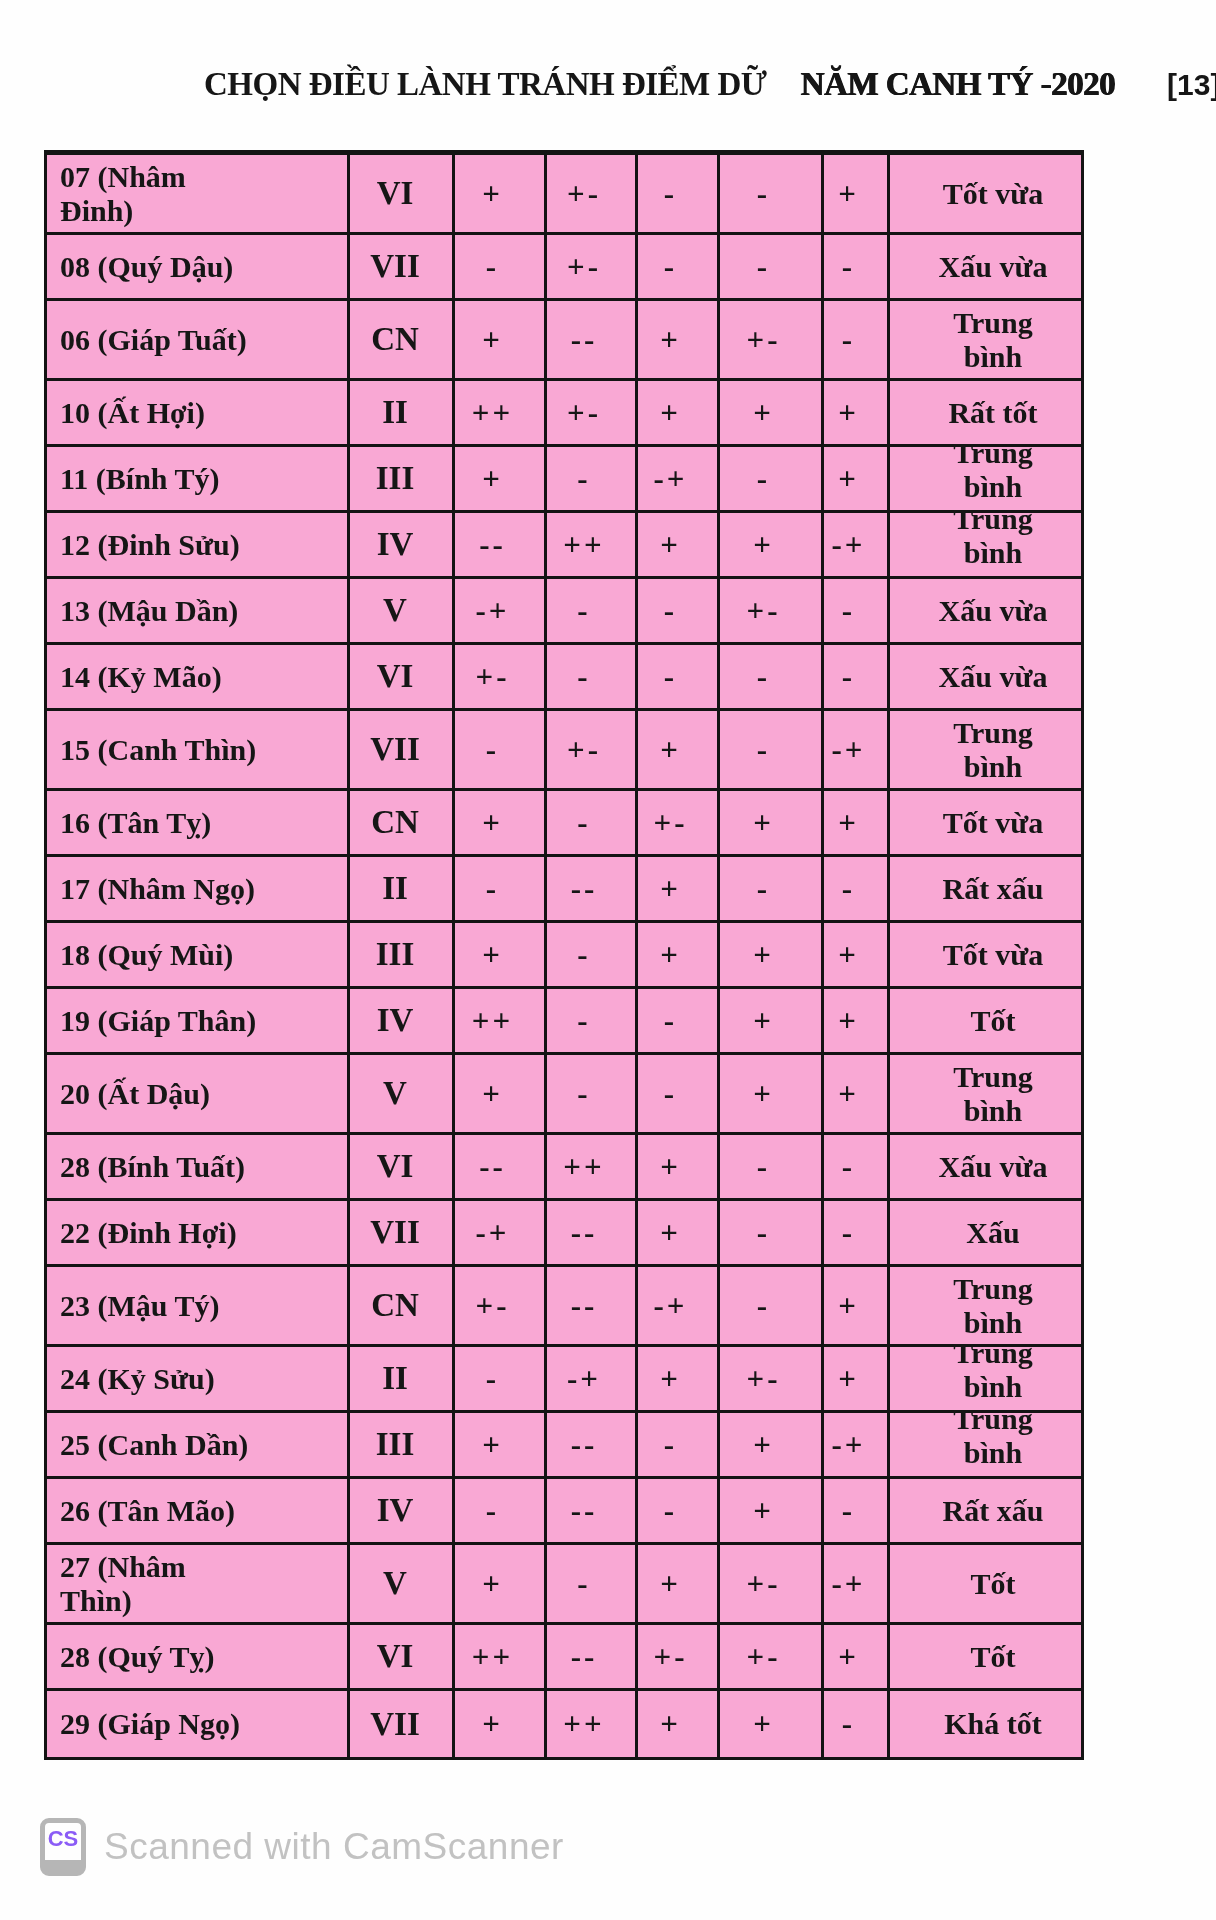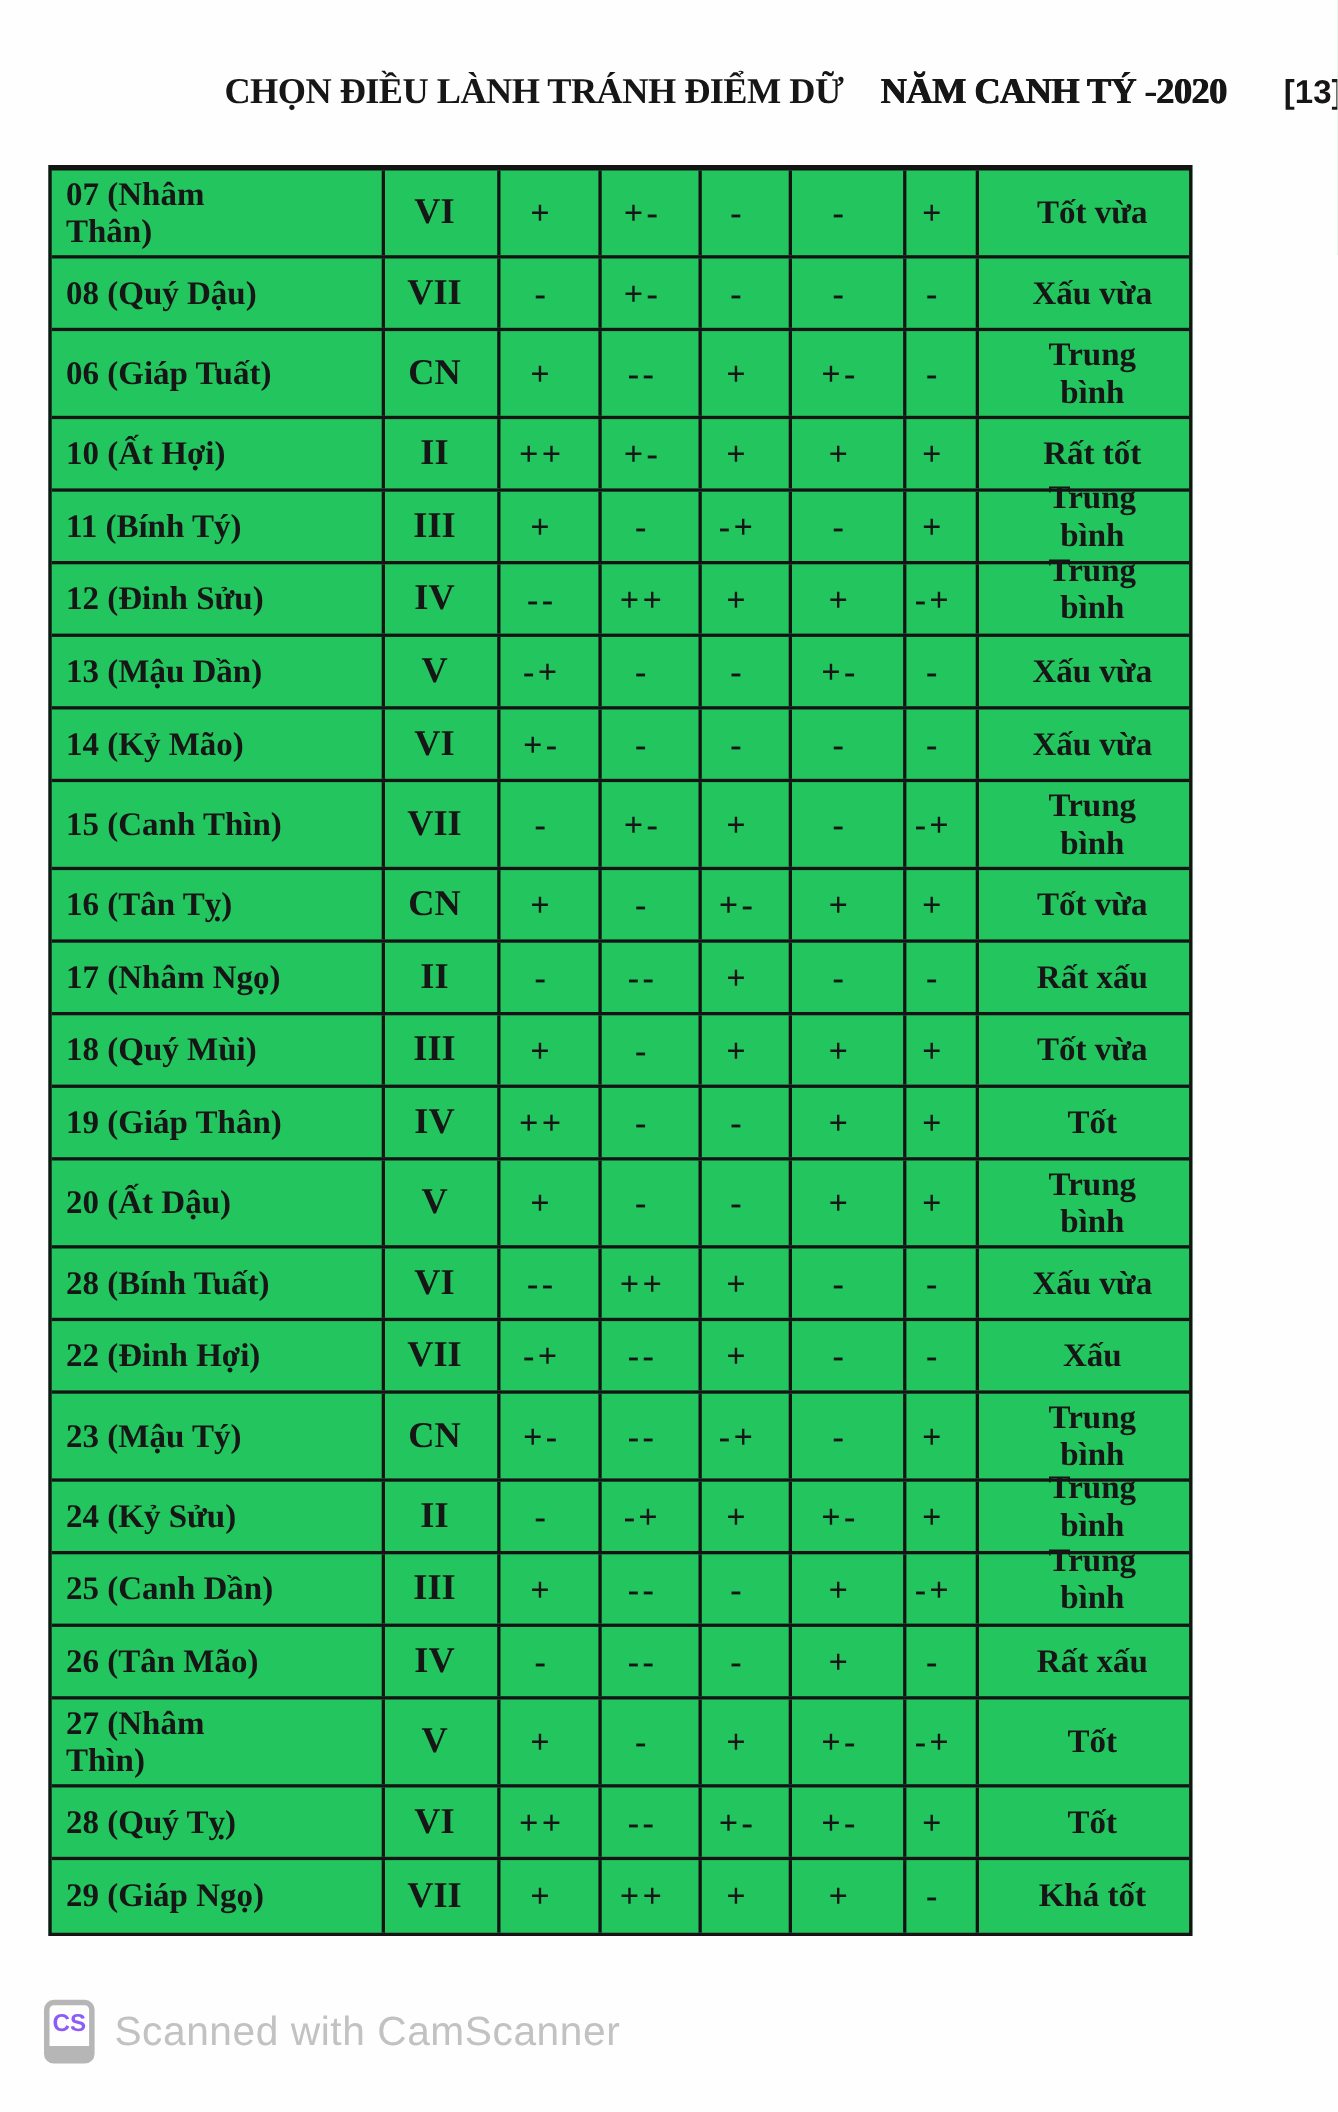--- a/index.html
+++ b/index.html
@@ -8,21 +8,21 @@
 
   
   .header{position:absolute;left:204px;top:66px;display:flex;align-items:baseline;white-space:nowrap;gap:24px;}
   .t-main{font-weight:bold;font-size:33px;letter-spacing:-0.5px;}
   .t-year{font-weight:bold;font-size:33px;margin-left:10px;letter-spacing:-0.5px;
           text-shadow:0.6px 0 0 #161616,-0.3px 0 0 #161616;}
   .t-page{font-family:Liberation Sans, sans-serif;font-weight:bold;font-size:30px;margin-left:28px;}
 
   
   .doc-table{position:absolute;left:44px;top:150px;width:1040px;box-sizing:border-box;
-             border:3px solid #141414;border-top-width:5px;background:#22c55e;}
+             border:3px solid #141414;border-top-width:5px;background:#f9a8d4;}
   .row{display:flex;height:66px;border-bottom:3px solid #141414;box-sizing:border-box;}
   .row:last-child{border-bottom:none;}
   .row.tall{height:80px;}
   .cell{border-right:3px solid #141414;box-sizing:border-box;display:flex;flex-direction:column;
         justify-content:center;overflow:visible;}
   .c-date{width:303px;padding-left:13px;}
   .c-date .l1,.c-date .l2{font-size:30px;font-weight:bold;line-height:34px;display:block;}
   .l2:empty,.rl2:empty{display:none;}
   .c-dow{width:105px;align-items:center;padding-right:12px;font-size:33px;font-weight:bold;}
   .c-sign{align-items:center;padding-right:14px;font-size:31px;font-weight:bold;letter-spacing:3px;}
@@ -49,21 +49,21 @@
   <div class="header">
     <span class="t-main">CHỌN ĐIỀU LÀNH TRÁNH ĐIỂM DỮ</span>
     <span class="t-year">NĂM CANH TÝ -2020</span>
     <span class="t-page">[13]</span>
   </div>
 
   <div class="doc-table" id="doc-table">
       <div class="row tall">
     <div class="cell c-date">
       <span class="l1">07 (Nhâm</span>
-      <span class="l2">Thân)</span>
+      <span class="l2">Đinh)</span>
     </div>
     <div class="cell c-dow">
       <span>VI</span>
     </div>
     <div class="cell c-sign s1">
           <span>+</span>
         </div>
     <div class="cell c-sign s2">
           <span>+-</span>
         </div>

